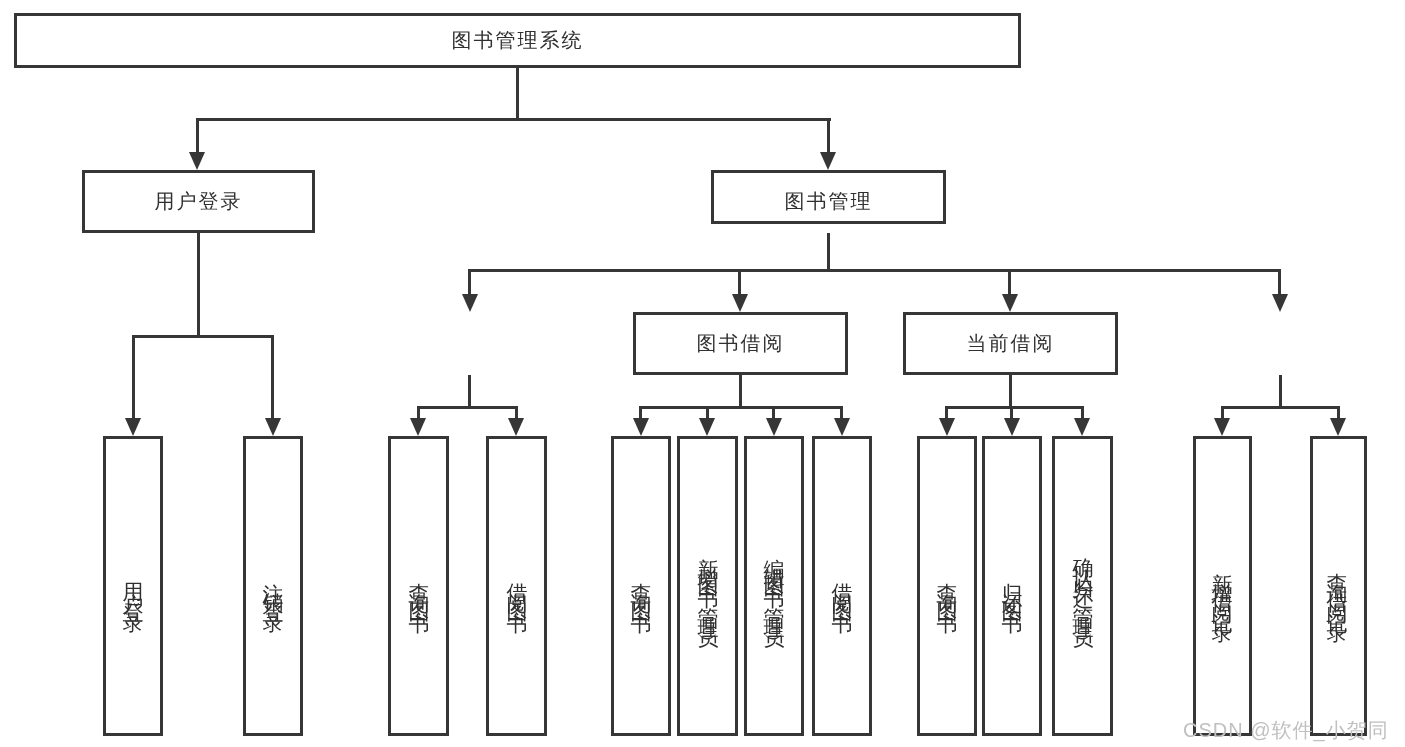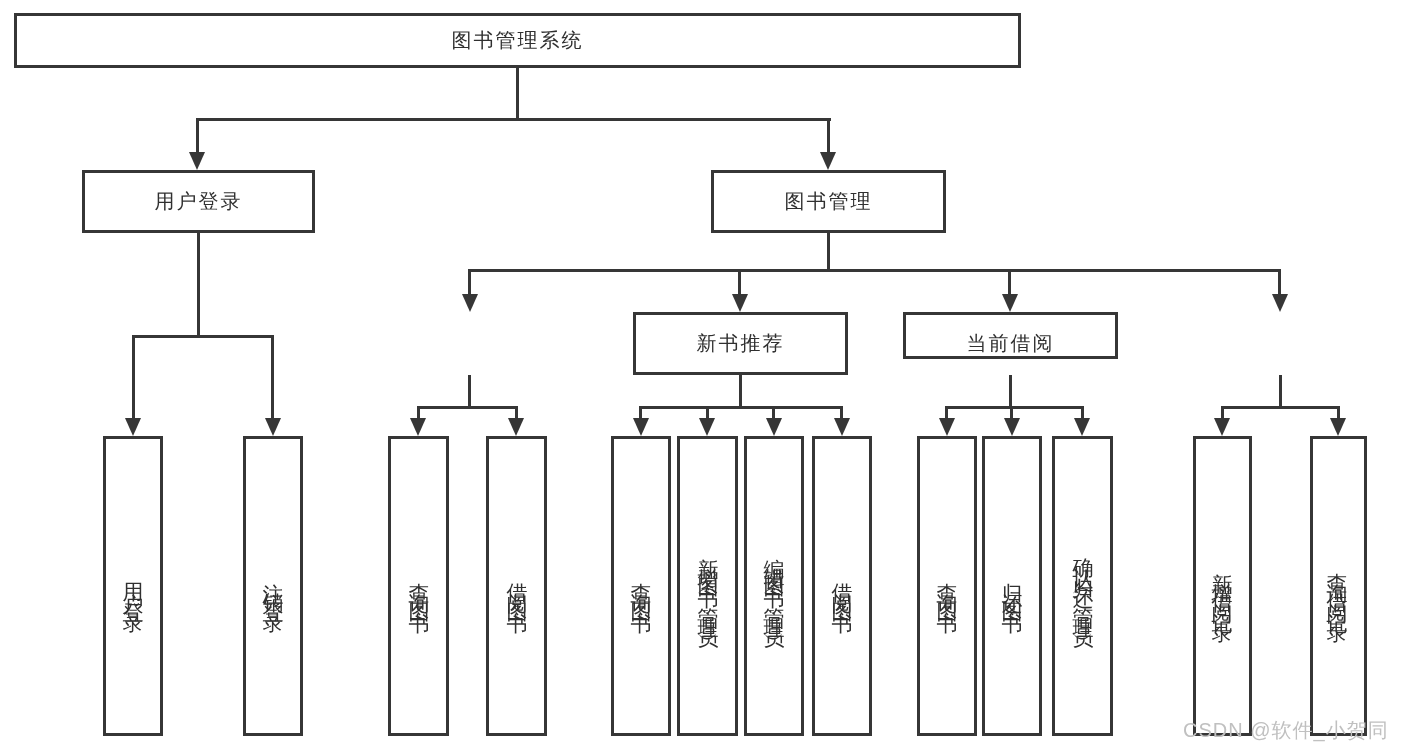--- a/index.html
+++ b/index.html
@@ -87,24 +87,24 @@
   <div class="ln" style="left:1279px;top:375px;width:3px;height:34px"></div>
   <div class="ln" style="left:1221px;top:406px;width:119px;height:3px"></div>
   <div class="ln" style="left:1221px;top:406px;width:3px;height:14px"></div>
   <div class="ln" style="left:1337px;top:406px;width:3px;height:14px"></div>
   <div class="arr" style="left:1214px;top:418px"></div>
   <div class="arr" style="left:1330px;top:418px"></div>
 
   <div class="box h" style="left:14px;top:13px;width:1007px;height:55px;line-height:49px">图书管理系统</div>
 
   <div class="box h" style="left:82px;top:170px;width:233px;height:63px;line-height:57px">用户登录</div>
-  <div class="box h" style="left:711px;top:170px;width:235px;height:63px;line-height:57px">图书管理</div>
+  <div class="box h" style="left:711px;top:170px;width:235px;height:54px;line-height:57px">图书管理</div>
 
-  <div class="box h" style="left:633px;top:312px;width:215px;height:63px;line-height:57px">新书推荐</div>
-  <div class="box h" style="left:903px;top:312px;width:215px;height:47px;line-height:57px">当前借阅</div>
+  <div class="box h" style="left:633px;top:312px;width:215px;height:63px;line-height:57px">图书借阅</div>
+  <div class="box h" style="left:903px;top:312px;width:215px;height:63px;line-height:57px">当前借阅</div>
 
   <div class="box v" style="left:103px;top:436px;width:60px;height:300px">用户登录</div>
   <div class="box v" style="left:243px;top:436px;width:60px;height:300px">注销登录</div>
 
   <div class="box v" style="left:388px;top:436px;width:61px;height:300px">查询图书</div>
   <div class="box v" style="left:486px;top:436px;width:61px;height:300px">借阅图书</div>
 
   <div class="box v" style="left:611px;top:436px;width:60px;height:300px">查询图书</div>
   <div class="box v" style="left:677px;top:436px;width:61px;height:300px">新增图书（管理员）</div>
   <div class="box v" style="left:744px;top:436px;width:60px;height:300px">编辑图书（管理员）</div>

